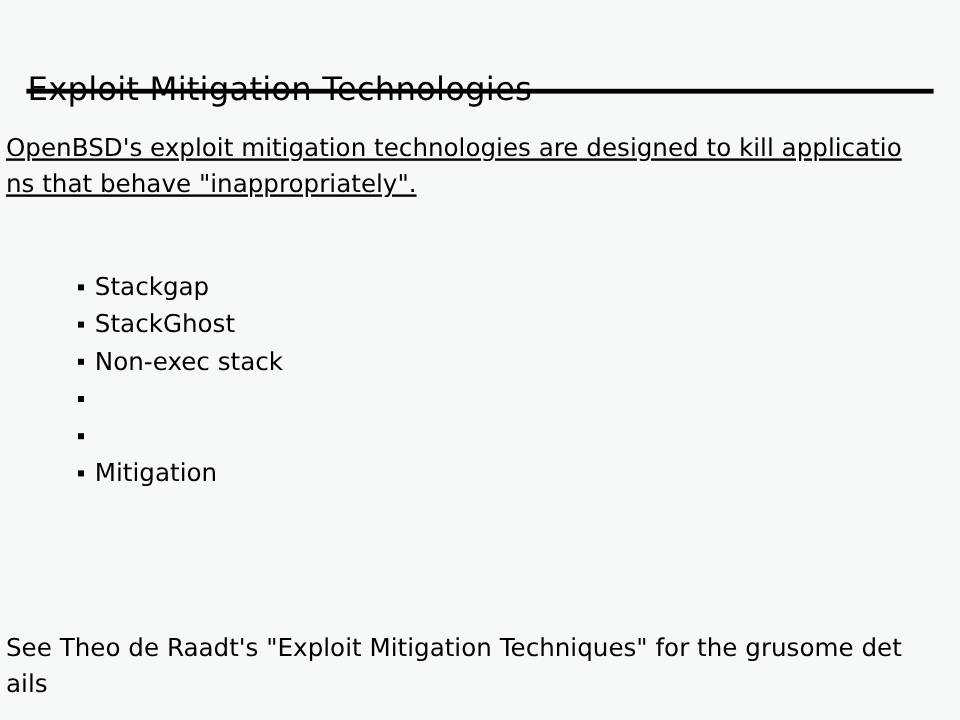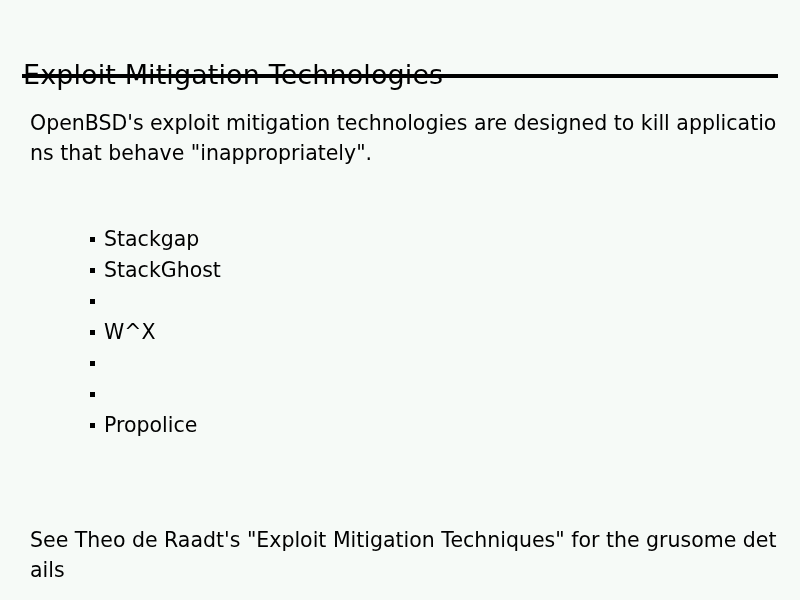--- a/index.html
+++ b/index.html
@@ -41,23 +41,24 @@
     left: 22px;
     top: 74px;
     width: 756px;
     height: 4px;
     background: #000000;
   }
 
   
   .body-area {
     position: absolute;
-    left: 30px;
+    left: 5px;
     top: 108px;
     width: 756px;
+    text-decoration: underline;
   }
 
   .para {
     font-size: 20.5px;
     line-height: 30px;
     word-break: break-all;
     overflow-wrap: anywhere;
     margin: 0;
   }
 
@@ -125,34 +126,31 @@
       <li class="bullet-item">
         <span class="bullet-marker"></span>
         <span>Stackgap</span>
       </li>
       <li class="bullet-item">
         <span class="bullet-marker"></span>
         <span>StackGhost</span>
       </li>
       <li class="bullet-item">
         <span class="bullet-marker"></span>
-      </li>
-      <li class="bullet-item">
-        <span class="bullet-marker"></span>
-        <span>W^X</span>
+        <span>Non-exec stack</span>
       </li>
       <li class="bullet-item">
         <span class="bullet-marker"></span>
       </li>
       <li class="bullet-item">
         <span class="bullet-marker"></span>
       </li>
       <li class="bullet-item">
         <span class="bullet-marker"></span>
-        <span>Propolice</span>
+        <span>Mitigation</span>
       </li>
     </ul>
 
 
     <p class="para closing-two">See Theo de Raadt's "Exploit Mitigation Techniques" for the grusome details</p>
 
   </div>
 </div>
 
 </body></html>

